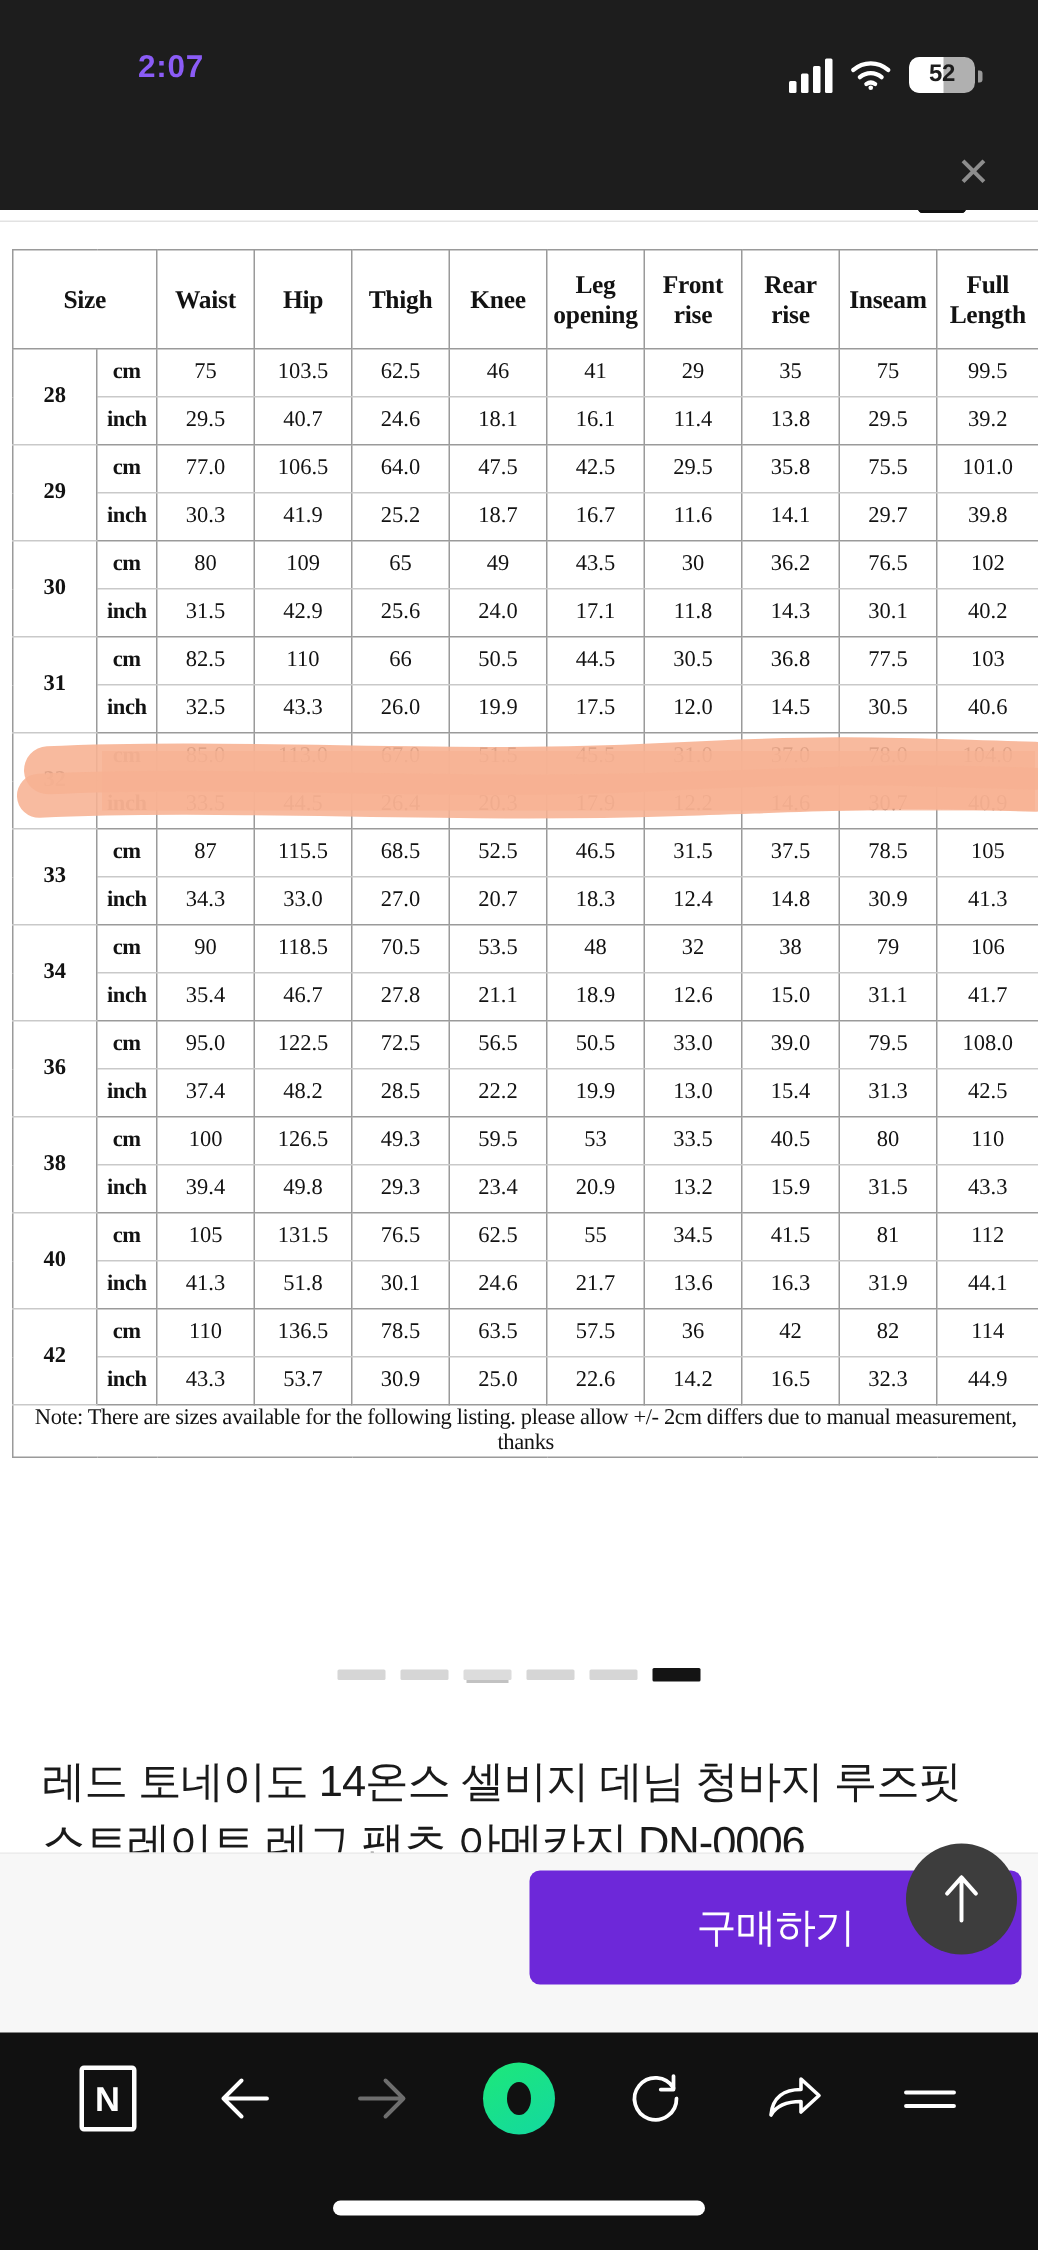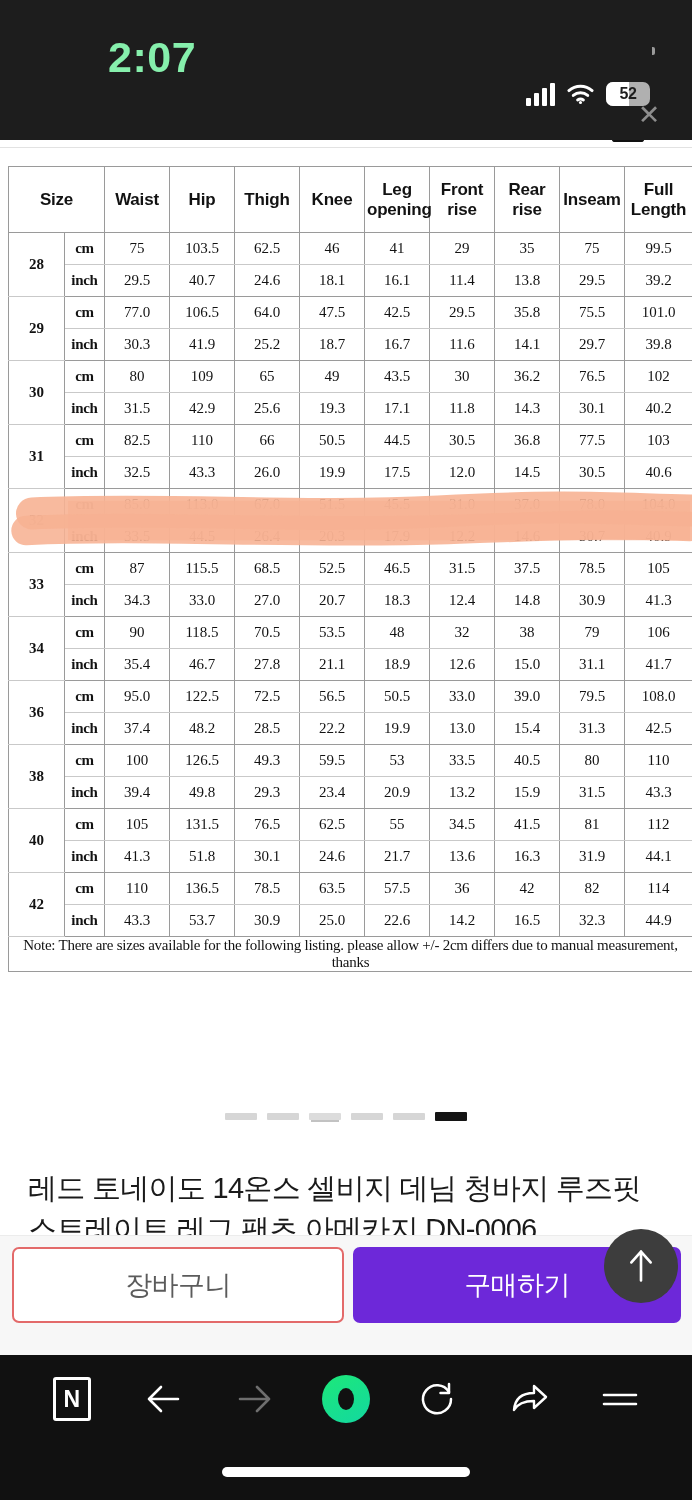--- a/index.html
+++ b/index.html
@@ -21,27 +21,26 @@
     position: absolute; top: 0; left: 0;
     width: 692px; height: 140px;
     background: #1d1d1d;
     z-index: 40;
   }
   .statusbar {
     position: absolute; top: 0; left: 0; right: 0; height: 92px;
   }
   .status-time {
     position: absolute; left: 92px; top: 33px;
-    color: #86efac; font-size: 43px; font-weight: 600;
+    color: #8b5cf6; font-size: 21px; font-weight: 600;
     letter-spacing: 0.5px;
-    margin-left: 16px;
   }
   .status-right {
     position: absolute; right: 42px; top: 38px;
-    display: flex; align-items: center; gap: 12px; margin-top: 44px;
+    display: flex; align-items: center; gap: 12px;
   }
   .sig { display: flex; align-items: flex-end; gap: 3px; height: 24px; }
   .sig i { display: block; width: 5px; background: #fff; border-radius: 1px; }
   .sig i:nth-child(1) { height: 8px; }
   .sig i:nth-child(2) { height: 13px; }
   .sig i:nth-child(3) { height: 18px; }
   .sig i:nth-child(4) { height: 23px; }
   .wifi { width: 27px; height: 22px; }
   .batt {
     position: relative; width: 44px; height: 24px;
@@ -115,21 +114,21 @@
     table-layout: fixed;
     background: #fff;
   }
   table.sizetable th, table.sizetable td {
     border: 1px solid #9a9a9a;
     text-align: center;
     color: #121212;
     font-family: "Liberation Serif", serif;
   }
   table.sizetable th {
-    font-family: Liberation Sans, sans-serif;
+    font-family: Liberation Serif, serif;
     font-weight: 700; font-size: 17px; line-height: 1.12;
     padding: 7px 2px; height: 66px;
     letter-spacing: -0.2px;
   }
   table.sizetable td { font-size: 15px; height: 32px; padding: 0 1px; }
   td.sizecell {
     font-size: 21px; font-weight: 700;
     font-family: "Liberation Serif", serif;
   }
   td.unitcell {
@@ -343,21 +342,21 @@
             <td>30</td>
             <td>36.2</td>
             <td>76.5</td>
             <td>102</td>
           </tr>
           <tr class="rowbot">
             <td class="unitcell">inch</td>
             <td>31.5</td>
             <td>42.9</td>
             <td>25.6</td>
-            <td>19.3</td>
+            <td>24.0</td>
             <td>17.1</td>
             <td>11.8</td>
             <td>14.3</td>
             <td>30.1</td>
             <td>40.2</td>
           </tr>
           <tr class="rowtop">
             <td class="sizecell" rowspan="2">31</td>
             <td class="unitcell">cm</td>
             <td>82.5</td>
@@ -577,21 +576,20 @@
       <div class="dot"></div>
       <div class="dot mid"></div>
       <div class="dot"></div>
       <div class="dot"></div>
       <div class="dot active"></div>
     </div>
 
   <div class="prod-title">레드 토네이도 14온스 셀비지 데님 청바지 루즈핏 스트레이트 레그 팬츠 아메카지 DN-0006</div>
 
   <div class="cta-bar">
-    <div class="btn-cart">장바구니</div>
     <div class="btn-buy">구매하기</div>
     <div class="btn-top">
       <svg viewBox="0 0 24 30">
         <path d="M12 3 L12 27 M12 3 L4 12 M12 3 L20 12" stroke="#ffffff" stroke-width="2.2" fill="none" stroke-linecap="round"></path>
       </svg>
     </div>
   </div>
 
   <div class="navbar">
     <div class="nav-row">

